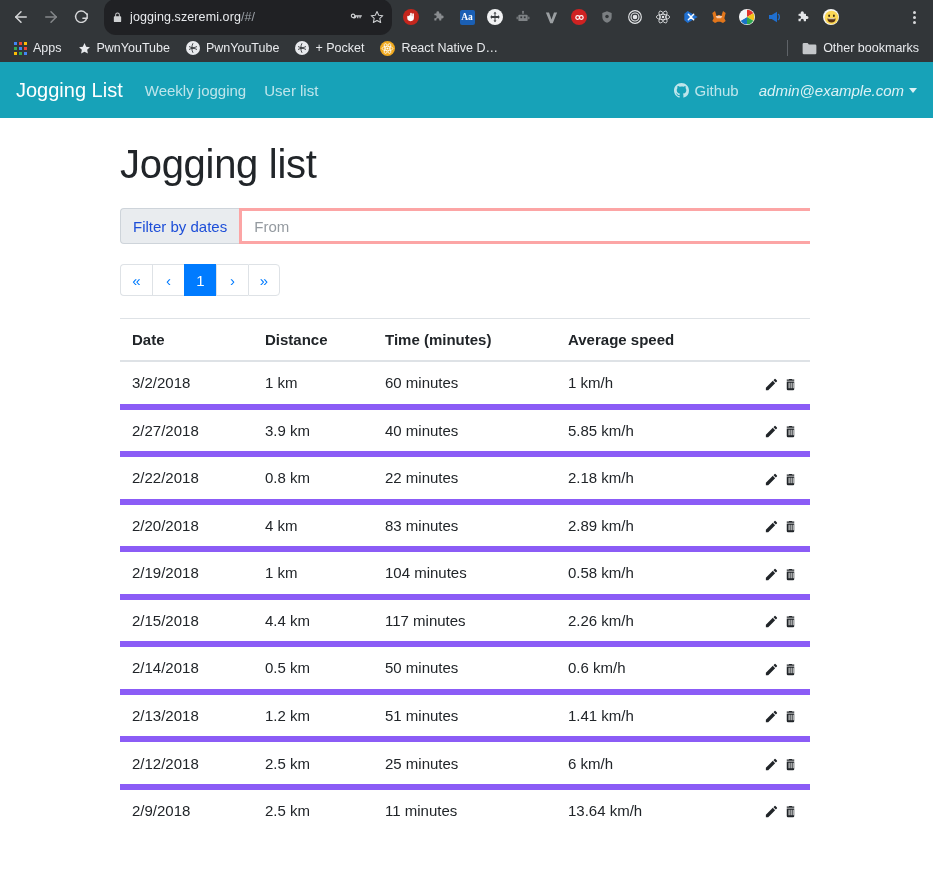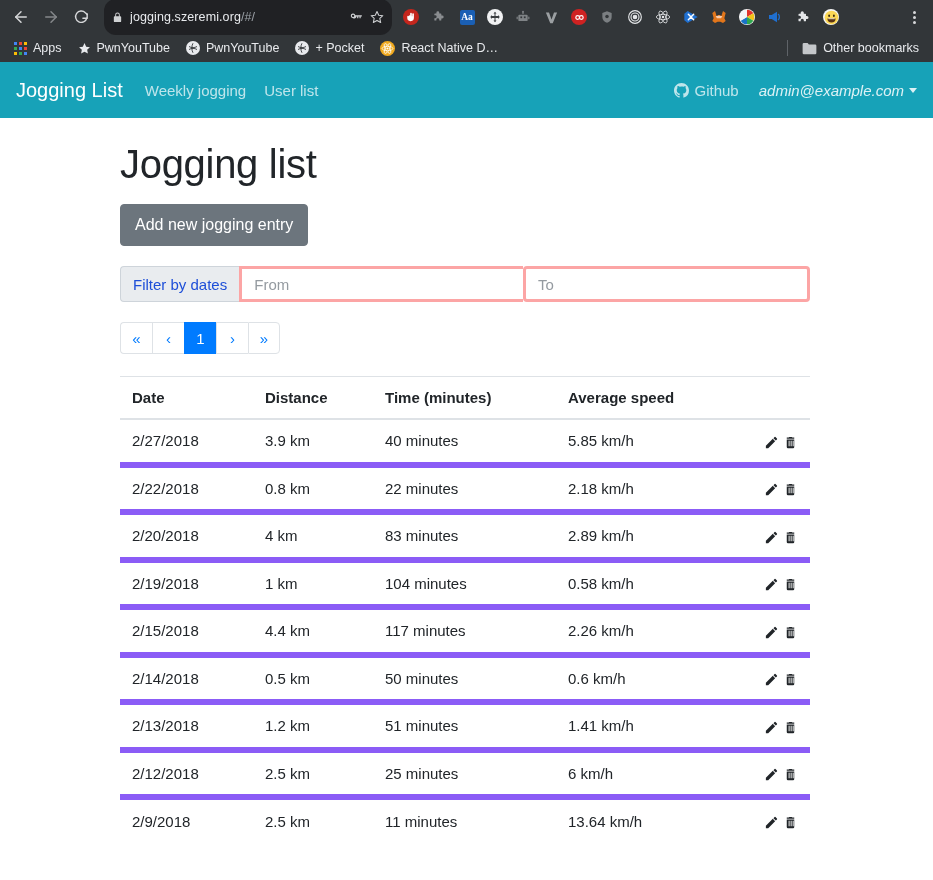--- a/index.html
+++ b/index.html
@@ -592,26 +592,24 @@
       <span class="caret"></span>
     </span>
   </div>
 </div>
 
 <div id="content">
   <div id="container">
 
     <h1 id="page-title">Jogging list</h1>
 
-    <button id="add-entry-btn">Add new jogging entry</button>
 
     <div id="filter-group">
       <span id="filter-label">Filter by dates</span>
       <input id="from-input" class="date-input" type="text" placeholder="From" style="">
-      <input id="to-input" class="date-input" type="text" placeholder="To" style="">
     </div>
 
     <div id="pagination">
         <div class="page-item">«</div>
         <div class="page-item">‹</div>
         <div class="page-item active">1</div>
         <div class="page-item">›</div>
         <div class="page-item">»</div>
       </div>
 
@@ -627,20 +625,35 @@
         <tr>
           <th>Date</th>
           <th>Distance</th>
           <th>Time (minutes)</th>
           <th>Average speed</th>
           <th></th>
         </tr>
       </thead>
       <tbody id="table-body">
           <tr>
+            <td>3/2/2018</td>
+            <td>1 km</td>
+            <td>60 minutes</td>
+            <td>1 km/h</td>
+            <td class="actions"><span class="act-icon">
+                <svg width="15" height="15" viewBox="0 0 24 24" fill="currentColor">
+                  <path d="M3 17.25V21h3.75L17.8 9.94l-3.75-3.75L3 17.25zM20.7 7.04a1 1 0 0 0 0-1.41l-2.34-2.34a1 1 0 0 0-1.41 0l-1.83 1.83 3.75 3.75 1.83-1.83z"></path>
+                </svg>
+              </span><span class="act-icon">
+                <svg width="15" height="15" viewBox="0 0 24 24" fill="currentColor">
+                  <path d="M6 19a2 2 0 0 0 2 2h8a2 2 0 0 0 2-2V7H6v12zM9 9h1.5v9H9V9zm3.25 0h1.5v9h-1.5V9zM15.5 9H17v9h-1.5V9zM18 4h-3l-1-1h-4l-1 1H6v2h12V4z"></path>
+                </svg>
+              </span></td>
+          </tr>
+          <tr>
             <td>2/27/2018</td>
             <td>3.9 km</td>
             <td>40 minutes</td>
             <td>5.85 km/h</td>
             <td class="actions"><span class="act-icon">
                 <svg width="15" height="15" viewBox="0 0 24 24" fill="currentColor">
                   <path d="M3 17.25V21h3.75L17.8 9.94l-3.75-3.75L3 17.25zM20.7 7.04a1 1 0 0 0 0-1.41l-2.34-2.34a1 1 0 0 0-1.41 0l-1.83 1.83 3.75 3.75 1.83-1.83z"></path>
                 </svg>
               </span><span class="act-icon">
                 <svg width="15" height="15" viewBox="0 0 24 24" fill="currentColor">

